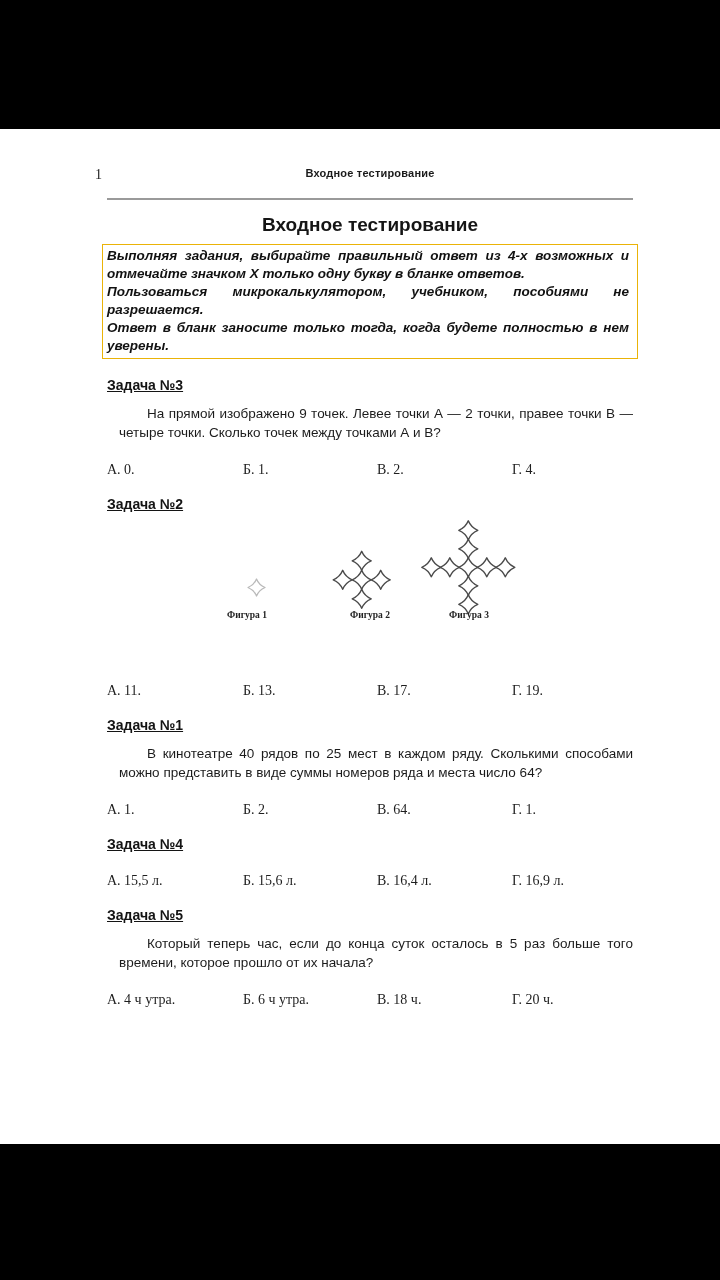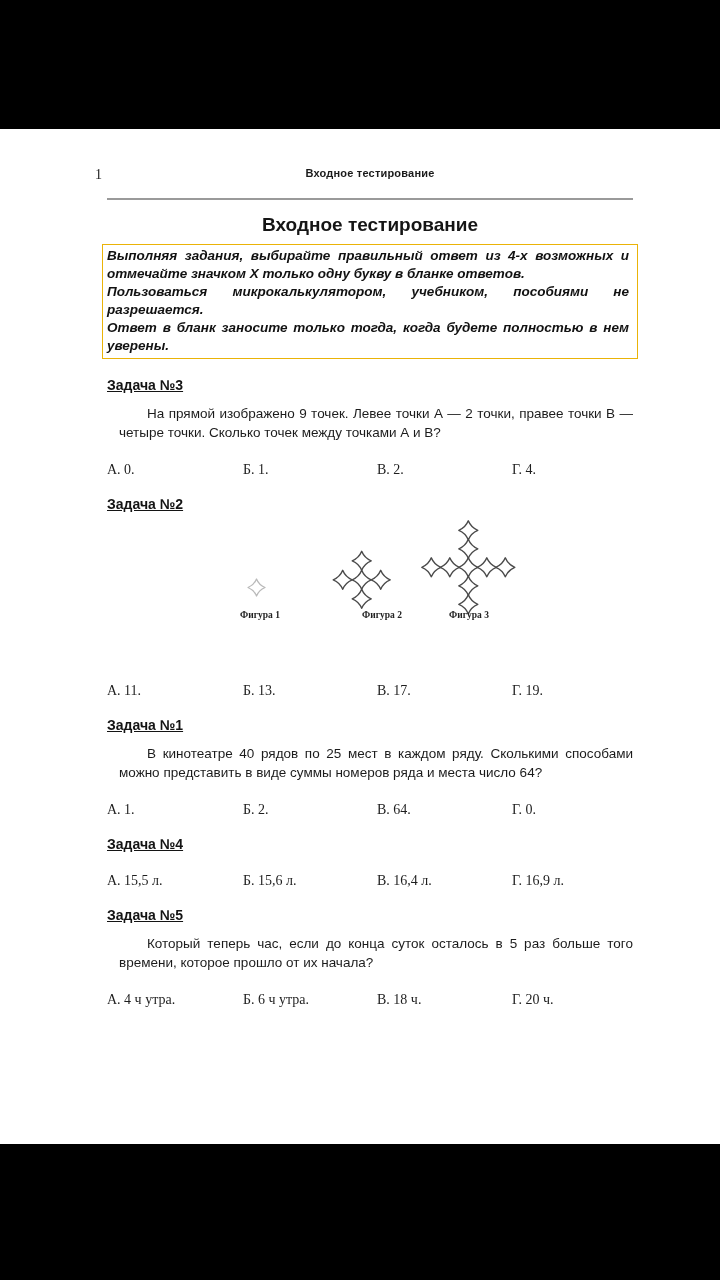--- a/index.html
+++ b/index.html
@@ -55,22 +55,22 @@
     font-family:"Liberation Serif", serif; font-size:14px; line-height:16px;
     color:#1e1e1e;
   }
   .figure { position:relative; margin-top:4px; height:146px; }
   .figure svg { position:absolute; left:0; top:0; }
   .fig-label {
     position:absolute; top:93px; transform:translateX(-50%);
     font-family:"Liberation Serif", serif; font-size:9.5px; font-weight:bold;
     color:#222; white-space:nowrap;
   }
-  .fig-label.l1 { left:153px; }
-  .fig-label.l2 { left:275px; }
+  .fig-label.l1 { left:140px; }
+  .fig-label.l2 { left:263px; }
   .fig-label.l3 { left:340px;margin-left:22px; }
   .star-dark  { stroke:#4a4a4a; }
   .star-light { stroke:#b9b9b9; }
 </style>
 </head>
 <body>
 
 <div class="viewer">
   <div class="page">
 
@@ -145,21 +145,21 @@
       </div>
     </div>
 
     <div>
       <div class="task-heading">Задача №1</div>
       <p class="task-text">В кинотеатре 40 рядов по 25 мест в каждом ряду. Сколькими способами можно представить в виде суммы номеров ряда и места число 64?</p>
       <div class="options">
         <span>А. 1.</span>
         <span>Б. 2.</span>
         <span>В. 64.</span>
-        <span>Г. 0.</span>
+        <span>Г. 1.</span>
       </div>
     </div>
 
     <div>
       <div class="task-heading">Задача №4</div>
       <div class="options">
         <span>А. 15,5 л.</span>
         <span>Б. 15,6 л.</span>
         <span>В. 16,4 л.</span>
         <span>Г. 16,9 л.</span>

